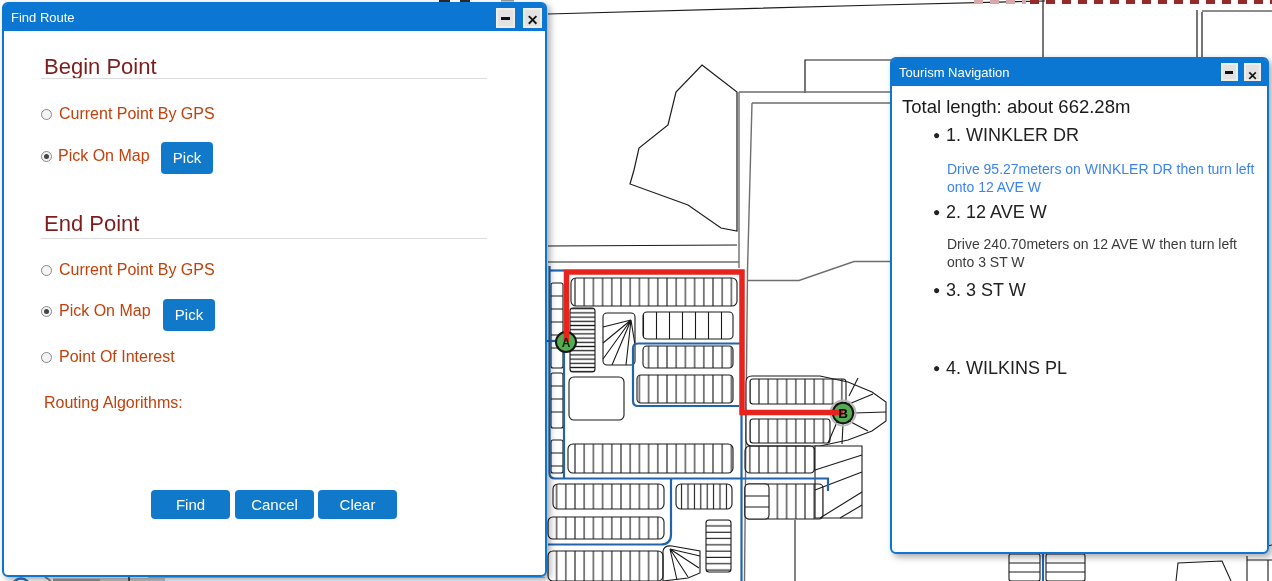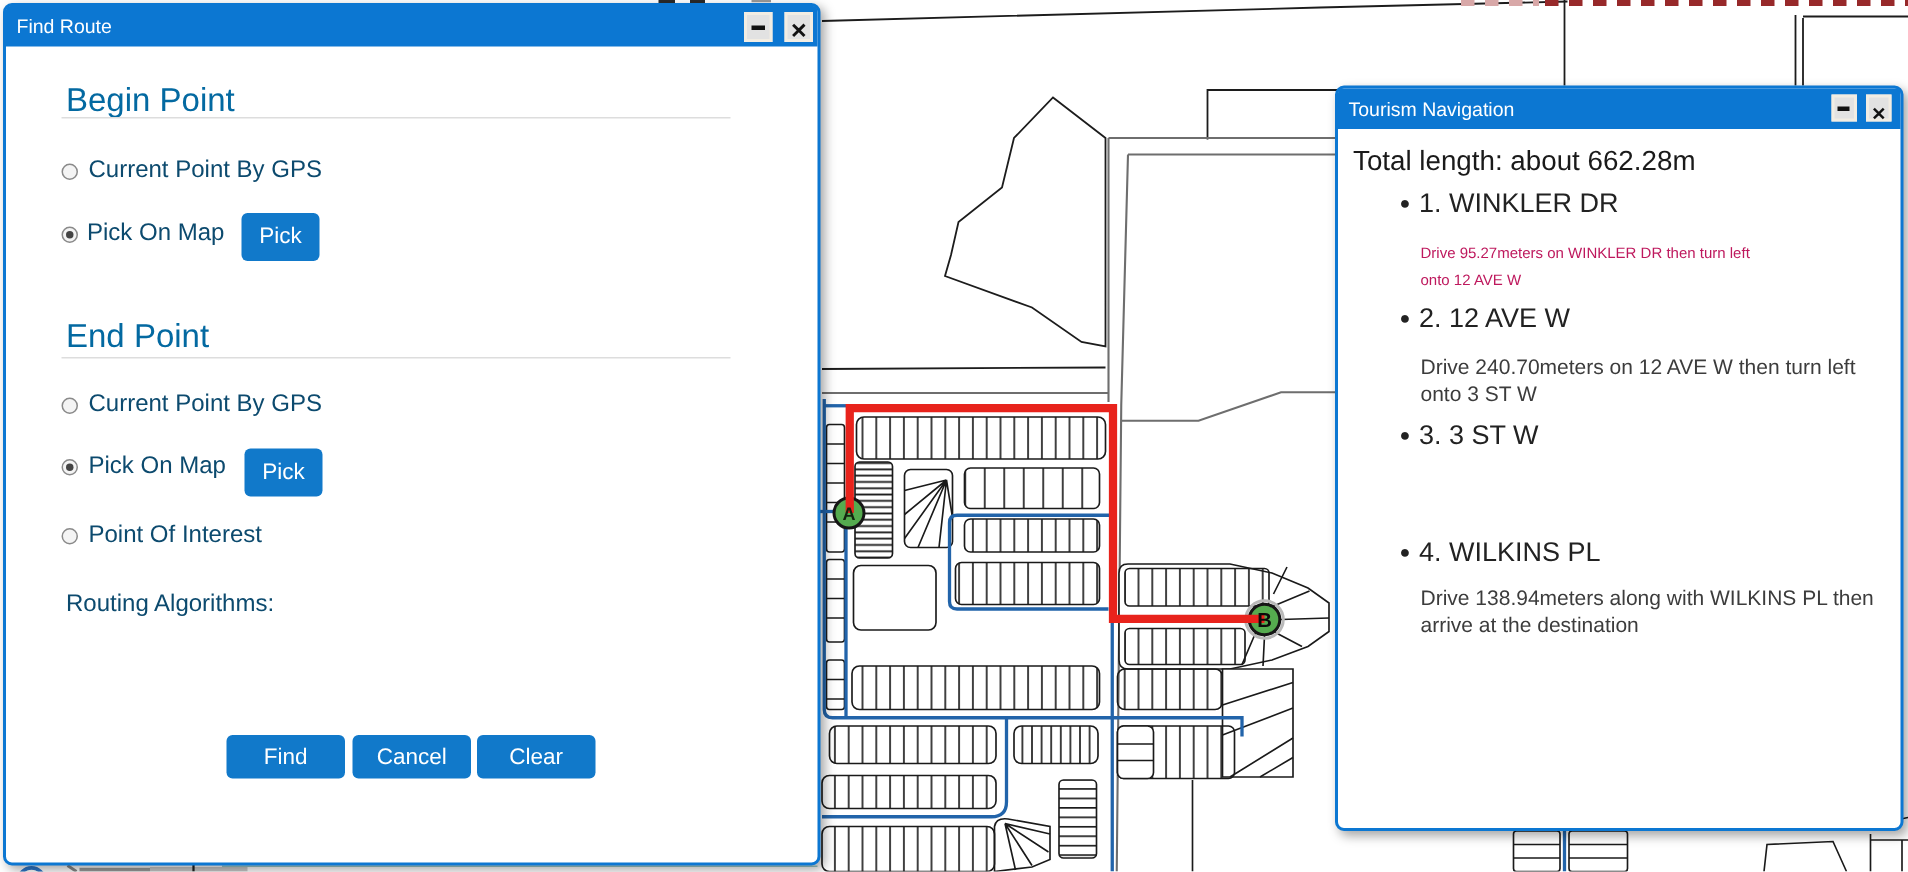--- a/index.html
+++ b/index.html
@@ -14,22 +14,22 @@
   .wbtn{position:absolute;width:15px;height:16px;background:#e2e2e2;border:2px solid #f2ede3;
         color:#111;font-weight:bold;text-align:center;}
   .wbtn .g{position:relative;top:-3px;font-size:14px;}
   .minus{position:absolute;left:3px;top:7px;width:9px;height:3px;background:#111;}
   .btn{position:absolute;background:#1179ca;color:#fff;border-radius:4px;
        text-align:center;font-size:15px;}
   .radio{position:absolute;width:9px;height:9px;border-radius:50%;
          border:1px solid #8a8a8a;background:#f4f4f4;}
   .radio.sel::after{content:"";position:absolute;left:2px;top:2px;width:5px;height:5px;
          border-radius:50%;background:#444;}
-  .lbl{position:absolute;font-size:16px;color:#0c4a6e;white-space:nowrap;}
-  .hd{position:absolute;font-size:22px;color:#0369a1;}
+  .lbl{position:absolute;font-size:16px;color:#c2410c;white-space:nowrap;}
+  .hd{position:absolute;font-size:22px;color:#7f1d1d;}
   .hr{position:absolute;height:1px;background:#ddd;}
 </style>
 </head>
 <body>
 <div id="stage">
 
 <svg id="map" width="1272" height="581" viewBox="0 0 1272 581" xmlns="http://www.w3.org/2000/svg">
 <defs>
   <pattern id="vh" width="9.2" height="600" patternUnits="userSpaceOnUse">
     <path d="M4.6,0V600" stroke="#1a1a1a" stroke-width="1.1" fill="none"></path>
@@ -251,26 +251,25 @@
           <span class="minus" style="left:2px;top:6px;width:8px;"></span>
         </span>
     
     <span class="wbtn" style="left:352px;top:4px;width:13px;height:14px;"><span class="g" style="font-size:12px;">✕</span></span>
   </div>
 
   <div style="position:absolute;left:10px;top:37px;font-size:18.5px;color:#1a1a1a;text-align:center;">Total length: about 662.28m</div>
 
   <div style="position:absolute;left:54px;top:66px;font-size:18px;color:#222;"><span style="position:absolute;left:-13px;top:3px;font-size:12px;">●</span>1. WINKLER DR</div>
 
-  <div style="position:absolute;left:55px;top:102px;font-size:10px;color:#be185d;line-height:17.5px;">Drive 95.27meters on WINKLER DR then turn left<br>onto 12 AVE W</div>
+  <div style="position:absolute;left:55px;top:102px;font-size:14px;color:#3b82f6;line-height:17.5px;">Drive 95.27meters on WINKLER DR then turn left<br>onto 12 AVE W</div>
 
   <div style="position:absolute;left:54px;top:143px;font-size:18px;color:#222;"><span style="position:absolute;left:-13px;top:3px;font-size:12px;">●</span>2. 12 AVE W</div>
 
   <div style="position:absolute;left:55px;top:177px;font-size:14px;color:#3c3c3c;line-height:17.5px;">Drive 240.70meters on 12 AVE W then turn left<br>onto 3 ST W</div>
 
   <div style="position:absolute;left:54px;top:221px;font-size:18px;color:#222;"><span style="position:absolute;left:-13px;top:3px;font-size:12px;">●</span>3. 3 ST W</div>
 
 
   <div style="position:absolute;left:54px;top:299px;font-size:18px;color:#222;"><span style="position:absolute;left:-13px;top:3px;font-size:12px;">●</span>4. WILKINS PL</div>
 
-  <div style="position:absolute;left:55px;top:331px;font-size:14px;color:#3c3c3c;line-height:17.5px;">Drive 138.94meters along with WILKINS PL then<br>arrive at the destination</div>
 </div>
 </div>
 
 </body></html>

